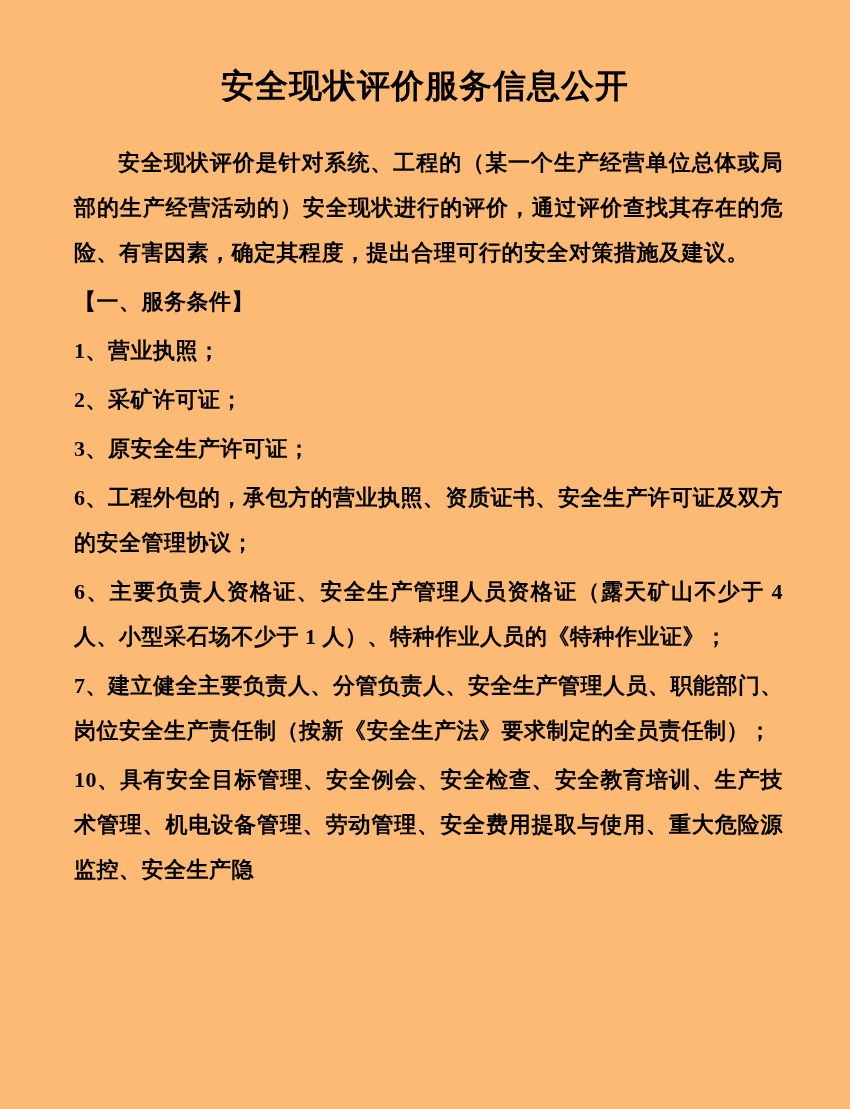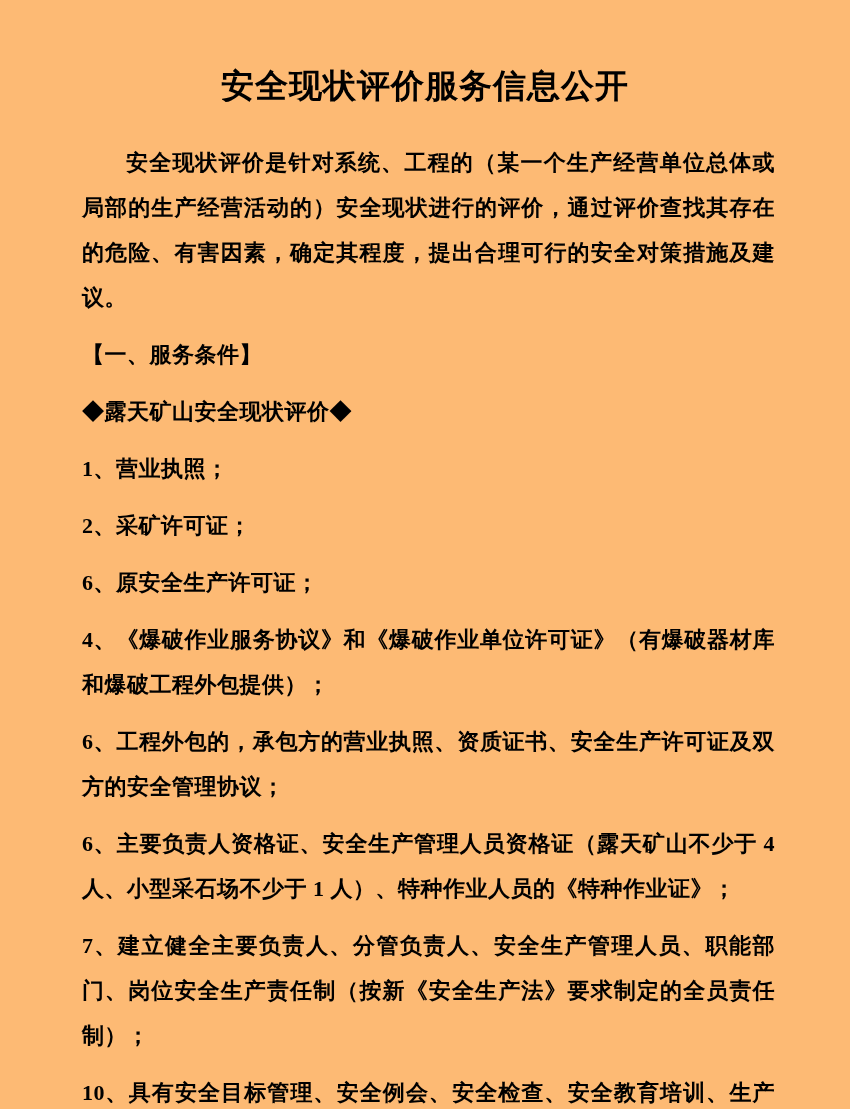--- a/index.html
+++ b/index.html
@@ -26,21 +26,21 @@
     font-weight: 700;
   }
   .doc-body {
     margin: 30px 63px 0 70px;
     font-size: 22px;
     line-height: 45px;
     text-align: justify;
     letter-spacing: 0.5px;
   }
   .doc-body p {
-    margin: 12px;
+    margin: 4px;
     padding: 0;
   }
   .intro {
     text-indent: 2em;
   }
   .section-heading {
     text-align: left;
   }
   .subsection-heading {
     text-align: left;
@@ -53,26 +53,24 @@
 <body>
 
 <div class="page">
   <h1 class="doc-title">安全现状评价服务信息公开</h1>
 
   <div class="doc-body">
     <p class="intro">安全现状评价是针对系统、工程的（某一个生产经营单位总体或局部的生产经营活动的）安全现状进行的评价，通过评价查找其存在的危险、有害因素，确定其程度，提出合理可行的安全对策措施及建议。</p>
 
     <p class="section-heading">【一、服务条件】</p>
 
-    <p class="subsection-heading">◆露天矿山安全现状评价◆</p>
 
     <div>
       <p class="list-item">1、营业执照；</p>
       <p class="list-item">2、采矿许可证；</p>
-      <p class="list-item">6、原安全生产许可证；</p>
-      <p class="list-item">4、《爆破作业服务协议》和《爆破作业单位许可证》（有爆破器材库和爆破工程外包提供）；</p>
+      <p class="list-item">3、原安全生产许可证；</p>
       <p class="list-item">6、工程外包的，承包方的营业执照、资质证书、安全生产许可证及双方的安全管理协议；</p>
       <p class="list-item">6、主要负责人资格证、安全生产管理人员资格证（露天矿山不少于 4 人、小型采石场不少于 1 人）、特种作业人员的《特种作业证》；</p>
       <p class="list-item">7、建立健全主要负责人、分管负责人、安全生产管理人员、职能部门、岗位安全生产责任制（按新《安全生产法》要求制定的全员责任制）；</p>
       <p class="list-item">10、具有安全目标管理、安全例会、安全检查、安全教育培训、生产技术管理、机电设备管理、劳动管理、安全费用提取与使用、重大危险源监控、安全生产隐</p>
     </div>
   </div>
 </div>
 
 </body></html>

